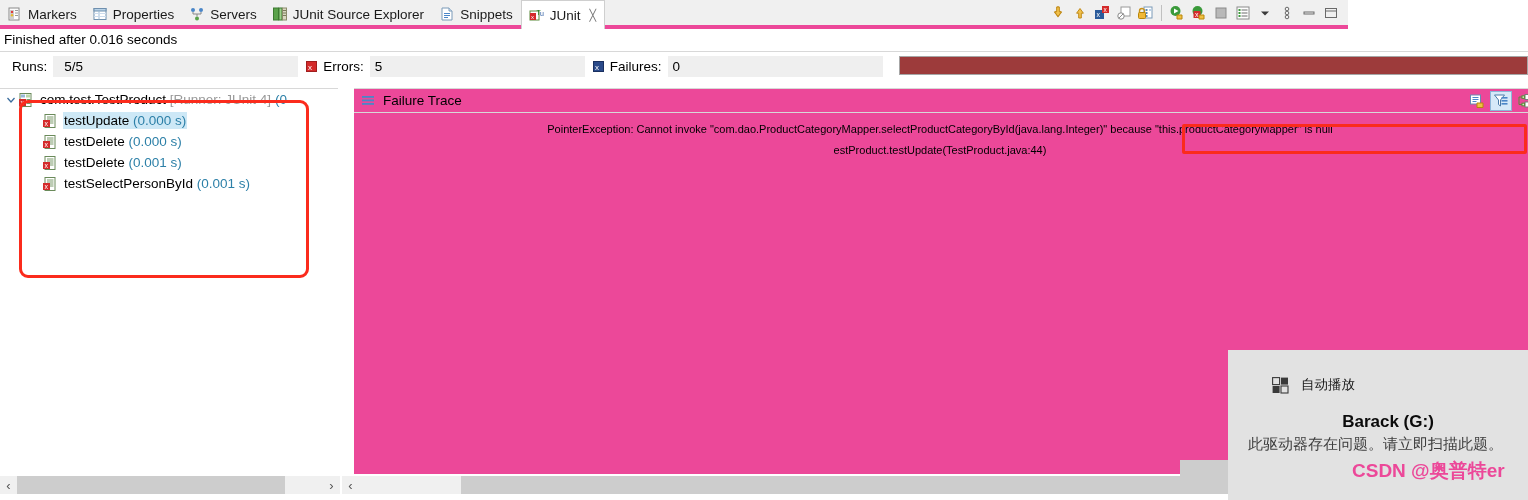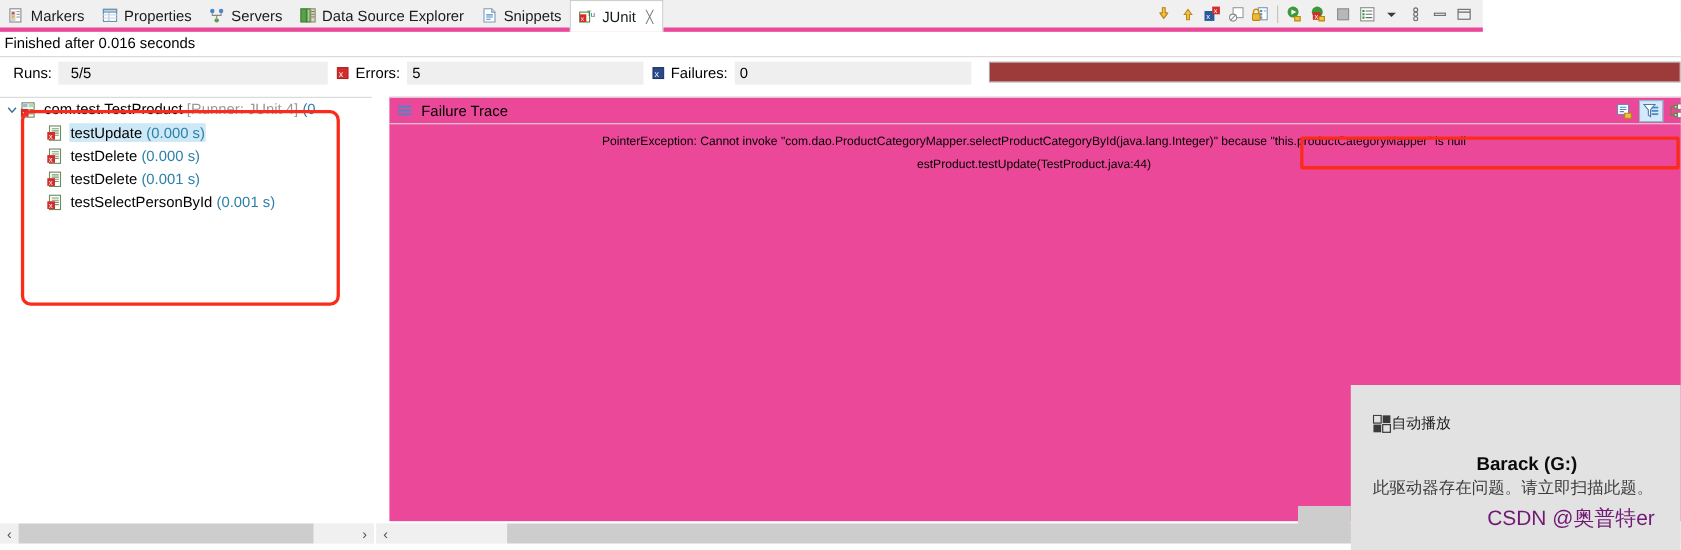--- a/index.html
+++ b/index.html
@@ -293,44 +293,46 @@
     position: absolute;
     left: 1228px; top: 350px;
     width: 300px; height: 150px;
     background: #e2e2e2;
     box-sizing: border-box;
     overflow: hidden;
   }
   #toast-head {
     display: flex;
     align-items: center;
-    gap: 0;
+    gap: 12px;
     padding: 26px 0 0 20px;
+    margin-left: 24px;
   }
   #toast-head .tlabel { font-size: 13.5px; color: #1a1a1a; }
   #toast-title {
     margin: 18px 0 0 20px;
     font-size: 17px;
     font-weight: bold;
     color: #0b0b0b;
     text-align: center;
   }
   #toast-body {
     margin: 2px 0 0 20px;
     font-size: 15px;
     color: #3d3d3d;
     line-height: 20px;
     width: 290px;
   }
   #watermark {
     position: absolute;
     left: 1352px; top: 458px;
     font-size: 19px;
-    color: #701a75;
+    color: #ec4899;
     white-space: nowrap;
+    font-weight: bold;
   }
   #toast-shadowstrip {
     position: absolute;
     left: 1180px; top: 460px;
     width: 48px; height: 26px;
     background: #cdcdcd;
   }
 </style>
 </head>
 <body>
@@ -374,21 +376,21 @@
 
   <div class="tab">
     <svg class="ticon" viewBox="0 0 16 16">
       <rect x="1.5" y="2" width="5" height="12" fill="#5aa24a" stroke="#3c7a30"></rect>
       <rect x="7" y="2" width="3" height="12" fill="#9fd08c" stroke="#3c7a30"></rect>
       <rect x="10.5" y="2" width="4" height="12" fill="#d8d8c0" stroke="#8a8a6a"></rect>
       <line x1="11" y1="4.5" x2="14" y2="4.5" stroke="#7a7a5a"></line>
       <line x1="11" y1="7" x2="14" y2="7" stroke="#7a7a5a"></line>
       <line x1="11" y1="9.5" x2="14" y2="9.5" stroke="#7a7a5a"></line>
     </svg>
-    <span>Data Source Explorer</span>
+    <span>JUnit Source Explorer</span>
   </div>
 
   <div class="tab">
     <svg class="ticon" viewBox="0 0 16 16">
       <path d="M3 2 L10 2 L13 5 L13 14 L3 14 Z" fill="#ffffff" stroke="#7a9ab8"></path>
       <path d="M10 2 L10 5 L13 5" fill="#d7e7f4" stroke="#7a9ab8"></path>
       <line x1="5" y1="7.5" x2="11" y2="7.5" stroke="#4a86c8"></line>
       <line x1="5" y1="9.5" x2="11" y2="9.5" stroke="#4a86c8"></line>
       <line x1="5" y1="11.5" x2="9" y2="11.5" stroke="#4a86c8"></line>
     </svg>

